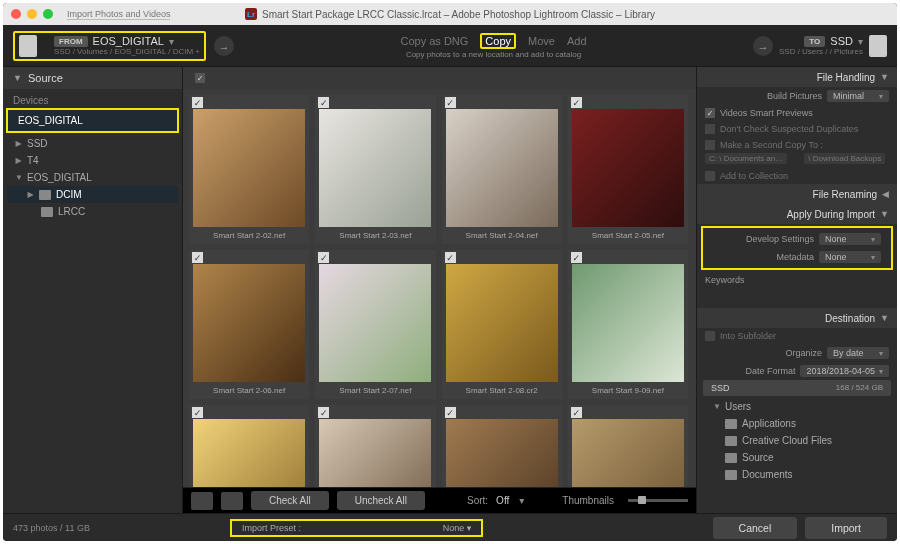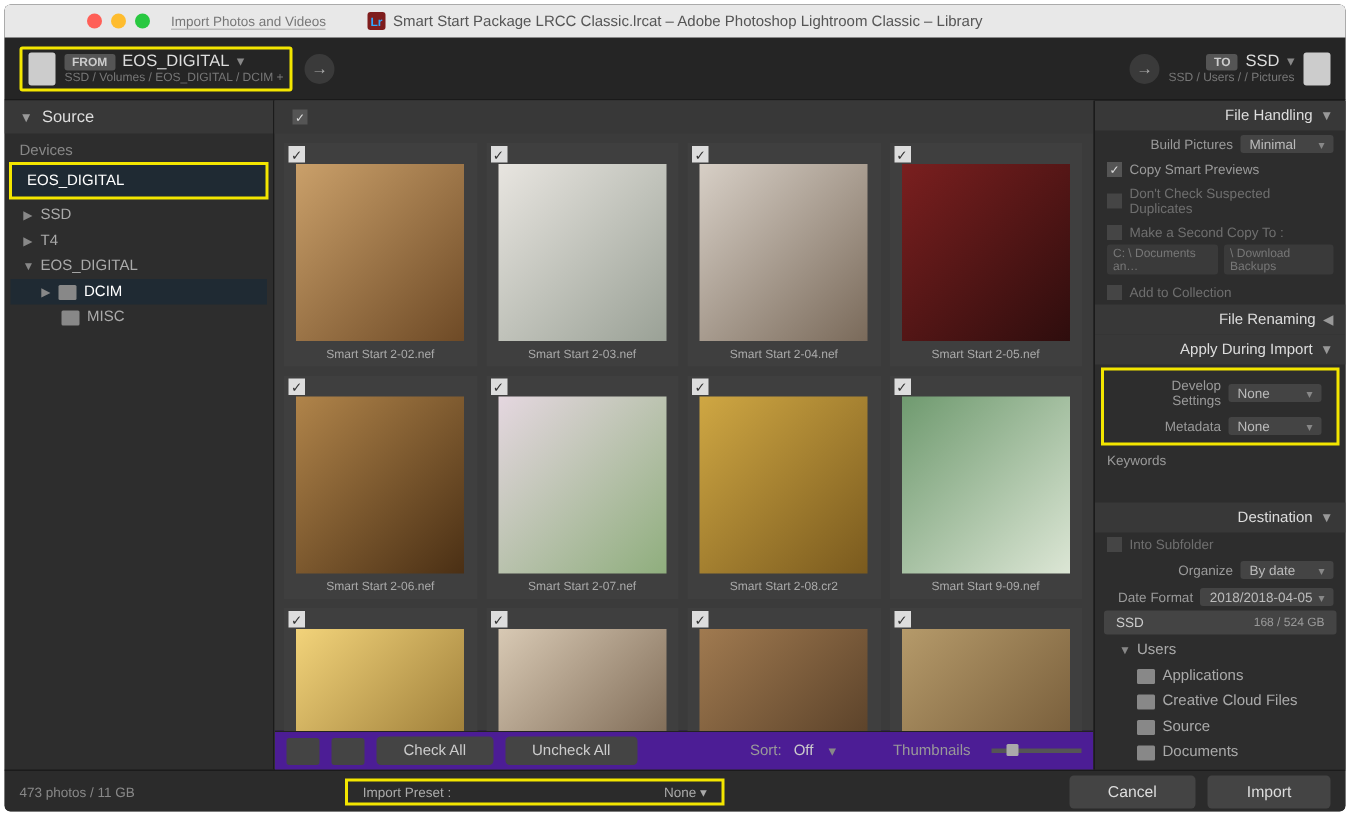--- a/index.html
+++ b/index.html
@@ -1,25 +1,25 @@
 <!DOCTYPE html>
 <html><head>
 <meta charset="utf-8">
 <style>
   * { margin: 0; padding: 0; box-sizing: border-box; font-family: "Segoe UI", "Helvetica Neue", Arial, sans-serif; }
   body { background: #fff; width: 900px; height: 544px; overflow: hidden; font-size: 10px; color: #bbb; }
   .app { position:absolute; top:3px; left:3px; right:3px; bottom:3px; background:#313131; border-radius:4px; overflow:hidden; display:flex; flex-direction:column; }
-  .titlebar { height:22px; background:#e8e8e8; display:flex; align-items:center; position:relative; color:#555; font-size:10px;padding-left:47px; }
+  .titlebar { height:22px; background:#e8e8e8; display:flex; align-items:center; position:relative; color:#555; font-size:10px; }
   .traffic { display:flex; gap:6px; padding-left:8px; }
   .traffic span { width:10px; height:10px; border-radius:50%; }
   .t-close{background:#ff5f57}.t-min{background:#febc2e}.t-max{background:#28c840}
   .titlecenter{ position:absolute; left:0; right:0; text-align:center; display:flex; align-items:center; justify-content:center; gap:5px;}
   .ps-icon{width:12px;height:12px;background:#7f1d1d;color:#31a8ff;font-size:8px;font-weight:bold;display:flex;align-items:center;justify-content:center;border-radius:2px}
   .topstrip{height:42px;background:#252525;border-bottom:1px solid #1a1a1a;display:flex;align-items:center;justify-content:space-between;padding:0 10px;}
-  .left-from{display:flex;align-items:center;gap:6px;border:2px solid #f3e600;padding:2px 4px;border-radius:2px}
+  .left-from{display:flex;align-items:center;gap:17px;border:2px solid #f3e600;padding:2px 4px;border-radius:2px}
   .drive-icon{width:18px;height:22px;background:#ccc;border-radius:2px;}
   .from-pill{background:#555;color:#ccc;font-size:8px;padding:1px 5px;border-radius:2px;font-weight:bold}
   .path-small{font-size:8px;color:#777}
   .modebar{display:flex;gap:12px;font-size:11px;color:#777;align-items:center}
   .modebar span{cursor:pointer}
   .modebar .hl{border:2px solid #f3e600;padding:0 3px;border-radius:2px;color:#fff}
   .sub-caption{font-size:8px;color:#888;text-align:center;margin-top:1px}
   .right-to{display:flex;align-items:center;gap:6px}
   .to-pill{background:#555;color:#ccc;font-size:8px;padding:1px 5px;border-radius:2px;font-weight:bold}
   .arrowbtn{width:20px;height:20px;border-radius:50%;background:#3a3a3a;display:flex;align-items:center;justify-content:center;color:#aaa;font-size:11px}
@@ -42,38 +42,38 @@
   .center-top{height:22px;background:#383838;display:flex;align-items:center;padding-left:6px;gap:0;font-size:9.5px;color:#888}
   .ctab{padding:3px 12px;cursor:pointer}
   .ctab.active{background:#4a4a4a;color:#ddd}
   .grid-scroll{flex:1;overflow:auto;padding:6px 0 6px 6px}
   .grid{display:grid;grid-template-columns:repeat(4,1fr);gap:6px 6px;padding-right:8px}
   .cell{background:#3f3f3f;position:relative;display:flex;flex-direction:column;align-items:center}
   .thumb{width:112px;height:118px;background:#888;margin-top:14px;display:flex;align-items:center;justify-content:center;overflow:hidden}
   .caption{font-size:8px;color:#aaa;padding:4px 0}
   .corner-chk{position:absolute;top:2px;left:3px;width:11px;height:11px;background:#ddd;display:flex;align-items:center;justify-content:center;color:#333;font-size:9px}
   .corner-chk::after{content:"✓"}
-  .center-bot{height:26px;background:#4c1d95;display:flex;align-items:center;padding:0 8px;gap:8px;font-size:10px;color:#999;border-top:1px solid #222}
+  .center-bot{height:26px;background:#000000;display:flex;align-items:center;padding:0 8px;gap:8px;font-size:10px;color:#999;border-top:1px solid #222}
   .btn{background:#444;color:#ccc;padding:4px 18px;border-radius:3px;cursor:pointer;font-size:10px}
   .smallbtn{width:22px;height:18px;background:#444;border-radius:2px}
-  .rightpanel{width:168px;background:#2d2d2d;border-left:1px solid #1b1b1b;overflow-y:auto;font-size:9.5px}
+  .rightpanel{width:201px;background:#2d2d2d;border-left:1px solid #1b1b1b;overflow-y:auto;font-size:9.5px}
   .rp-hdr{height:20px;background:#383838;color:#ddd;font-size:10px;display:flex;align-items:center;justify-content:flex-end;padding:0 8px;gap:5px}
   .rp-hdr .tri{color:#999;font-size:9px}
   .setting{display:flex;align-items:center;justify-content:space-between;padding:3px 8px;color:#9a9a9a;font-size:9px}
   .setting .val{background:#444;color:#bbb;padding:1px 6px;border-radius:2px;min-width:62px;font-size:9px;display:flex;justify-content:space-between;align-items:center}
   .setting .val .dd{color:#888;font-size:8px;margin-left:4px}
   .setting .lab{text-align:right;flex:1;margin-right:5px}
   .chk2{width:10px;height:10px;background:#555;display:inline-flex;align-items:center;justify-content:center;color:#ddd;font-size:8px;margin-right:5px;flex-shrink:0}
   .chk2.on::after{content:"✓"}
   .hl-box{border:2px solid #f3e600;margin:2px 4px;padding:2px 2px}
   .botbar{height:28px;background:#2b2b2b;display:flex;align-items:center;padding:0 10px;justify-content:space-between;border-top:1px solid #1b1b1b}
   .preset-track{flex:1;max-width:300px;margin-left:140px;border:2px solid #f3e600;padding:2px 10px;display:flex;justify-content:space-between;color:#aaa;font-size:9px}
   .footer-summary{font-size:9px;color:#888}
   .action-btn{background:#444;color:#ddd;padding:5px 26px;border-radius:3px;cursor:pointer;font-size:10.5px}
-  .dc-row{display:flex;gap:4px;padding:0 8px 4px;font-size:8px;color:#777}
+  .dc-row{display:flex;gap:17px;padding:0 8px 4px;font-size:8px;color:#777}
   .dc-row span{background:#3a3a3a;padding:1px 4px;border-radius:2px}
   .ssd-row{display:flex;justify-content:space-between;background:#444;padding:3px 8px;font-size:9px;color:#ccc;margin:0 6px;border-radius:2px}
 </style>
 </head>
 <body>
 
 <div class="app">
 
   <div class="titlebar">
     <div class="traffic">
@@ -97,20 +97,29 @@
             <span class="from-pill">FROM</span>
             <span style="color:#ddd;font-size:11px">EOS_DIGITAL</span>
             <span style="color:#888">▾</span>
           </div>
           <div class="path-small">SSD / Volumes / EOS_DIGITAL / DCIM +</div>
         </div>
       </div>
       <div class="arrowbtn">→</div>
     </div>
 
+    <div style="text-align:center">
+      <div class="modebar">
+        <span>Copy as DNG</span>
+        <span class="hl">Copy</span>
+        <span>Move</span>
+        <span>Add</span>
+      </div>
+      <div class="sub-caption">Copy photos to a new location and add to catalog</div>
+    </div>
 
     <div class="right-to">
       <div class="arrowbtn">→</div>
       <div style="text-align:right">
         <div style="display:flex;gap:5px;align-items:center;justify-content:flex-end">
           <span class="to-pill">TO</span>
           <span style="color:#ddd;font-size:11px">SSD</span>
           <span style="color:#888">▾</span>
         </div>
         <div class="path-small"><span>SSD / Users /</span> <span>/ Pictures</span></div>
@@ -141,21 +150,21 @@
             <span class="caret">▼</span>
             <span>EOS_DIGITAL</span>
           </div>
         <div class="tree-item sel indent1">
             <span class="caret">▶</span>
             <span class="fold"></span>
             <span>DCIM</span>
           </div>
         <div class="tree-item indent2">
             <span class="fold"></span>
-            <span>MISC</span>
+            <span>LRCC</span>
           </div>
       </div>
     </div>
 
     <div class="center">
       <div class="center-top">
         <span class="chk on" style="margin:0 6px"></span>
       </div>
       <div class="grid-scroll">
         <div class="grid" id="grid">
@@ -244,21 +253,21 @@
         </div>
       <div class="setting">
           <span class="lab">Build Pictures</span>
           <span class="val">
             <span>Minimal</span>
             <span class="dd">▾</span>
           </span>
         </div>
       <div class="setting" style="justify-content:flex-start">
           <span class="chk2 on"></span>
-          <span>Copy Smart Previews</span>
+          <span>Videos Smart Previews</span>
         </div>
       <div class="setting" style="justify-content:flex-start;opacity:.6">
           <span class="chk2"></span>
           <span>Don't Check Suspected Duplicates</span>
         </div>
       <div class="setting" style="justify-content:flex-start;opacity:.6">
           <span class="chk2"></span>
           <span>Make a Second Copy To :</span>
         </div>
       <div class="dc-row">

